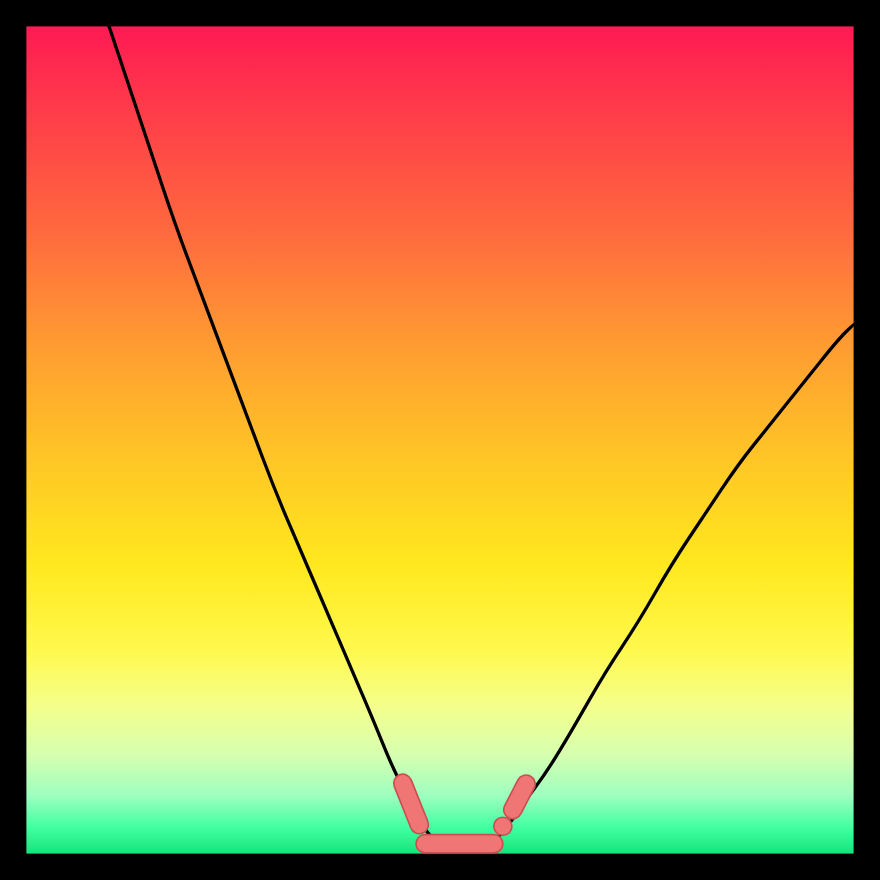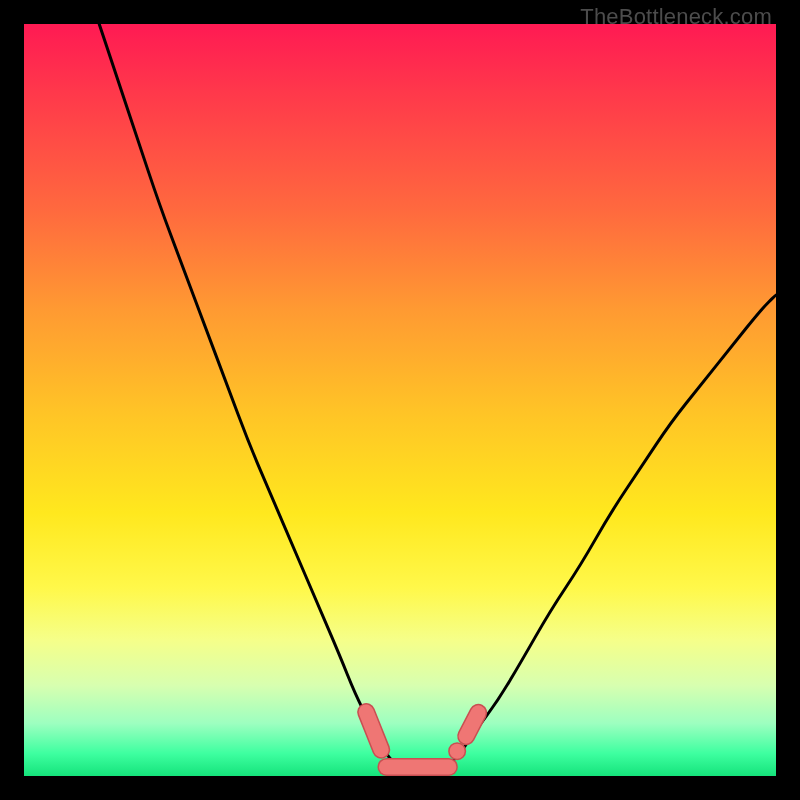--- a/index.html
+++ b/index.html
@@ -78,14 +78,13 @@
         <line x1="342.16" y1="688.08" x2="357.2" y2="725.68" stroke="#c94f52" stroke-width="18" stroke-linecap="round"></line>
         <line x1="342.16" y1="688.08" x2="357.2" y2="725.68" stroke="#ef7674" stroke-width="15" stroke-linecap="round"></line>
         <line x1="362.46400000000006" y1="742.976" x2="424.87999999999994" y2="742.976" stroke="#c94f52" stroke-width="18" stroke-linecap="round"></line>
         <line x1="362.46400000000006" y1="742.976" x2="424.87999999999994" y2="742.976" stroke="#ef7674" stroke-width="15" stroke-linecap="round"></line>
         <circle cx="433.15200000000004" cy="727.184" r="8.272" fill="#ef7674" stroke="#c94f52" stroke-width="1.5"></circle>
         <line x1="442.176" y1="712.144" x2="454.20799999999997" y2="688.832" stroke="#c94f52" stroke-width="18" stroke-linecap="round"></line>
         <line x1="442.176" y1="712.144" x2="454.20799999999997" y2="688.832" stroke="#ef7674" stroke-width="15" stroke-linecap="round"></line>
       </g>
   </svg>
 
-  <div class="attribution">TheBottleneck.com</div>
 </div>
 
 </body></html>

